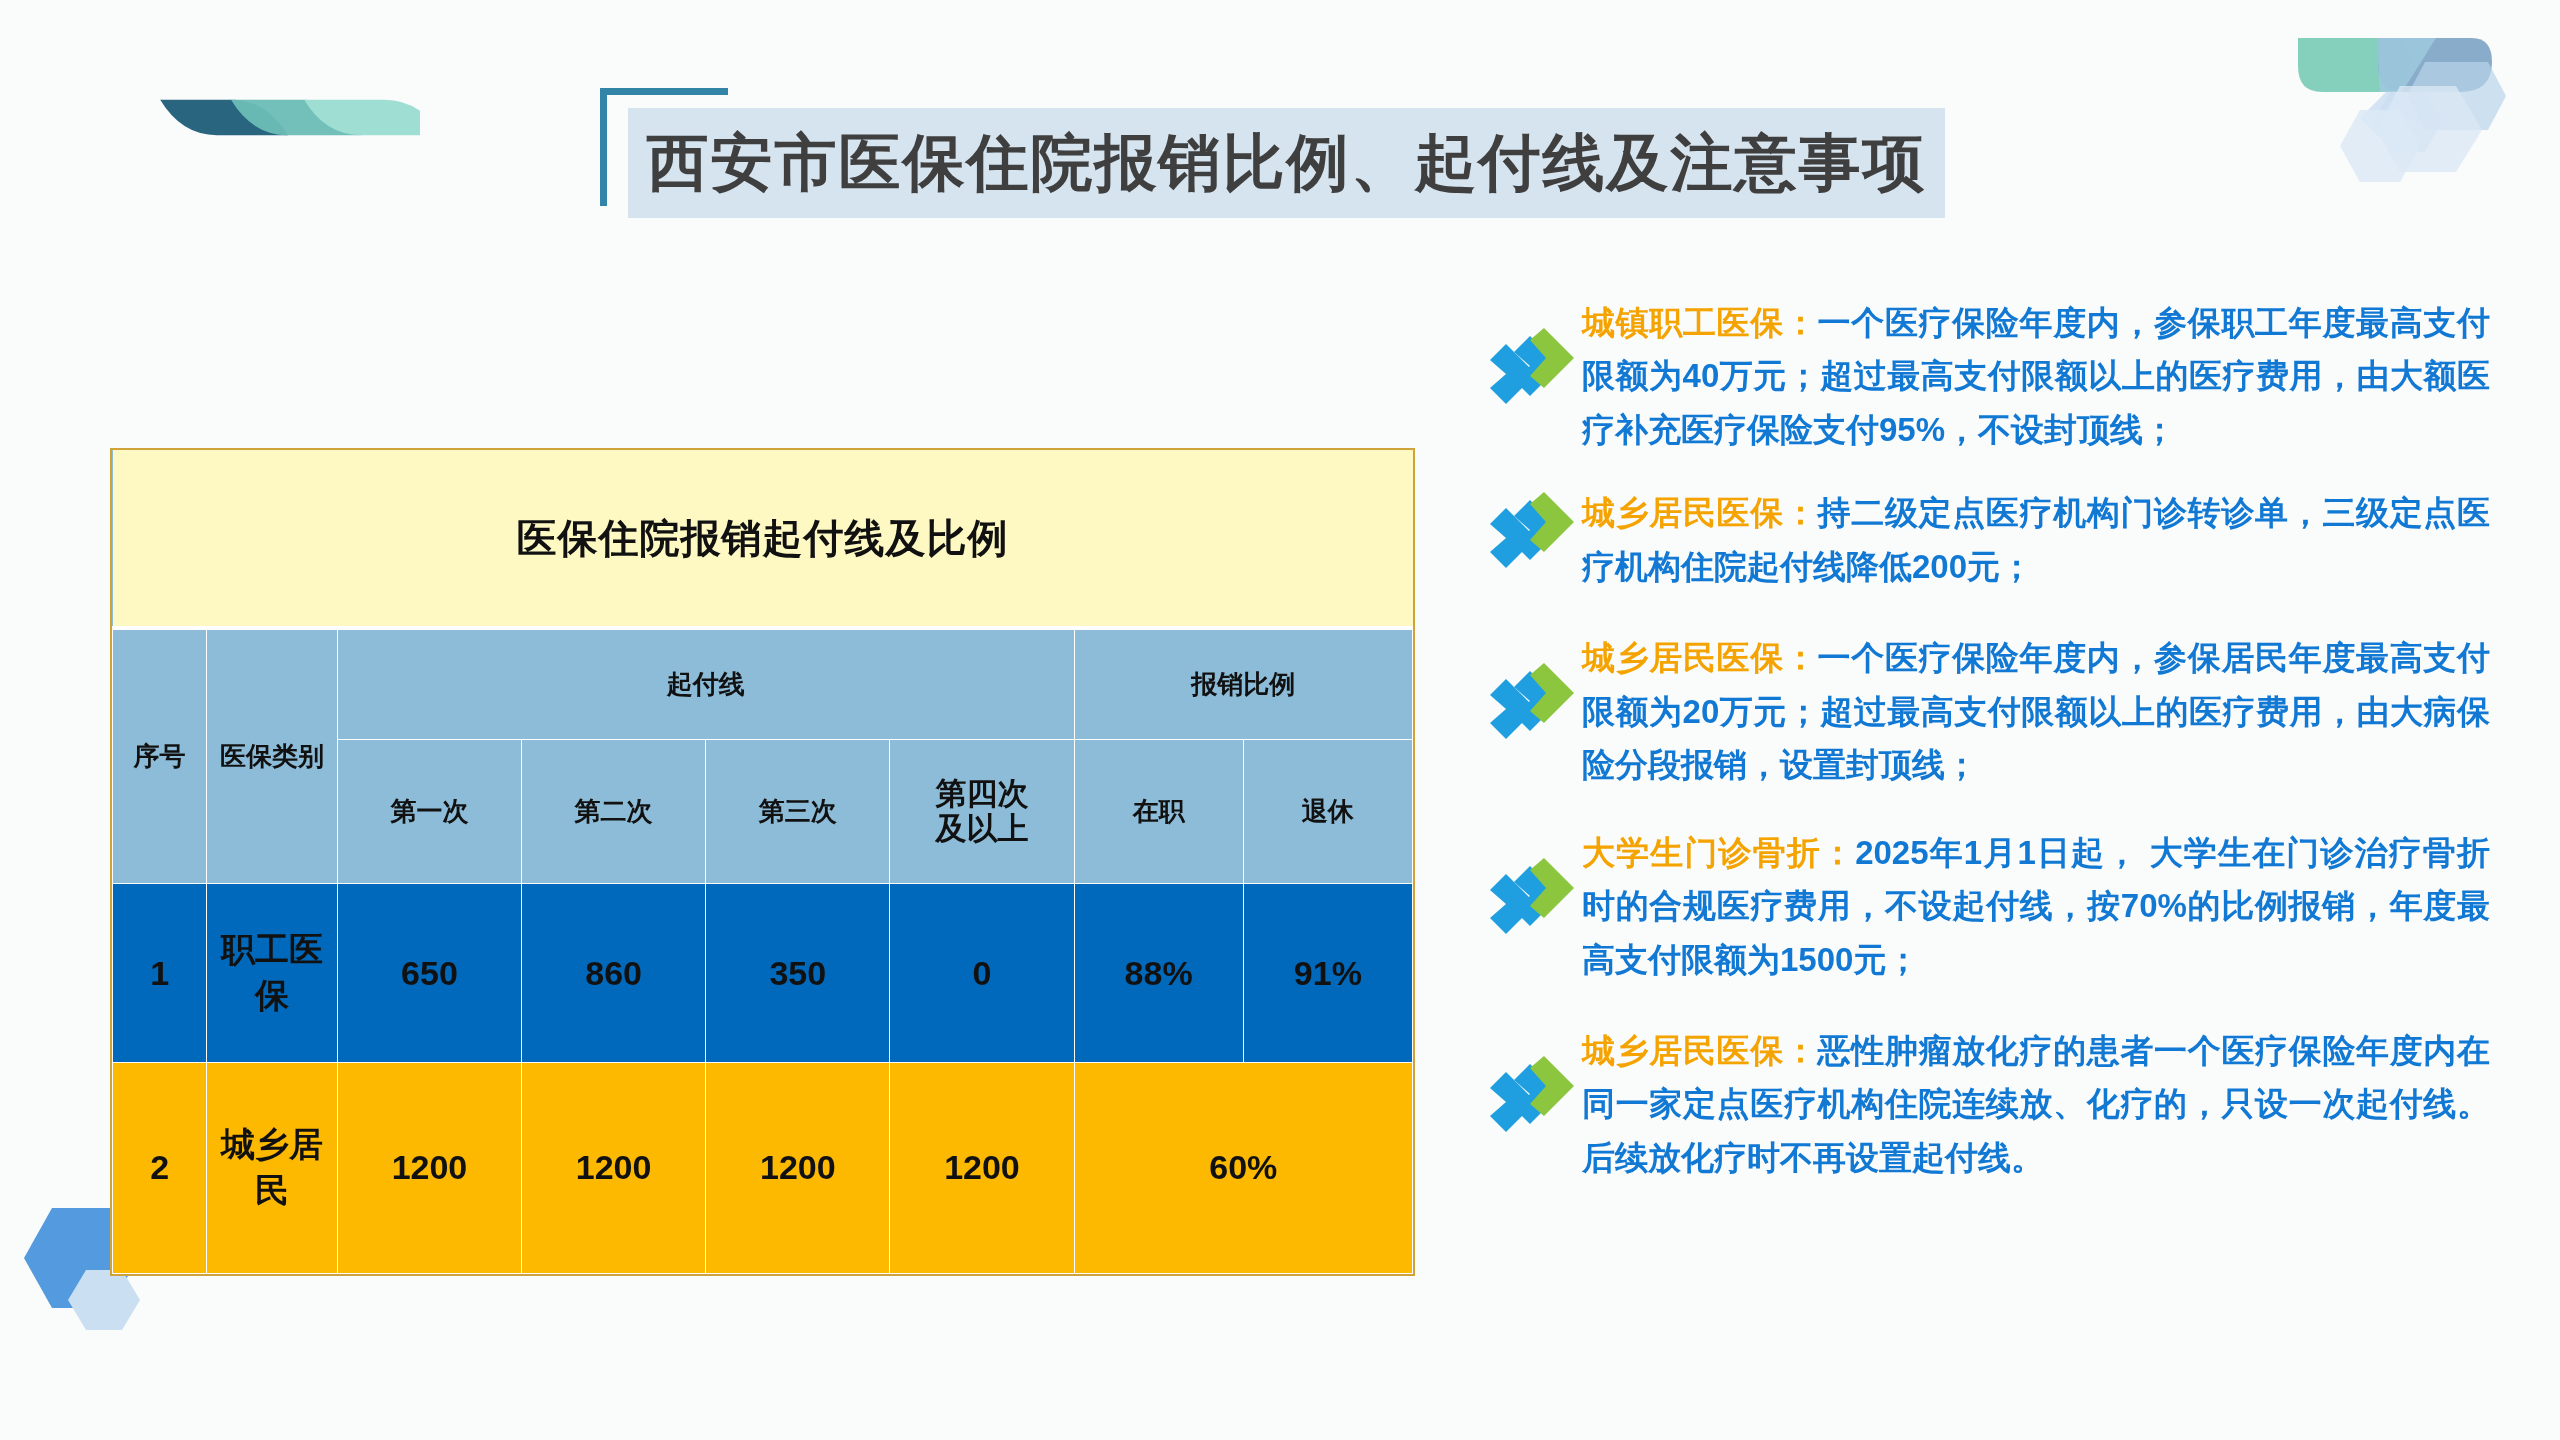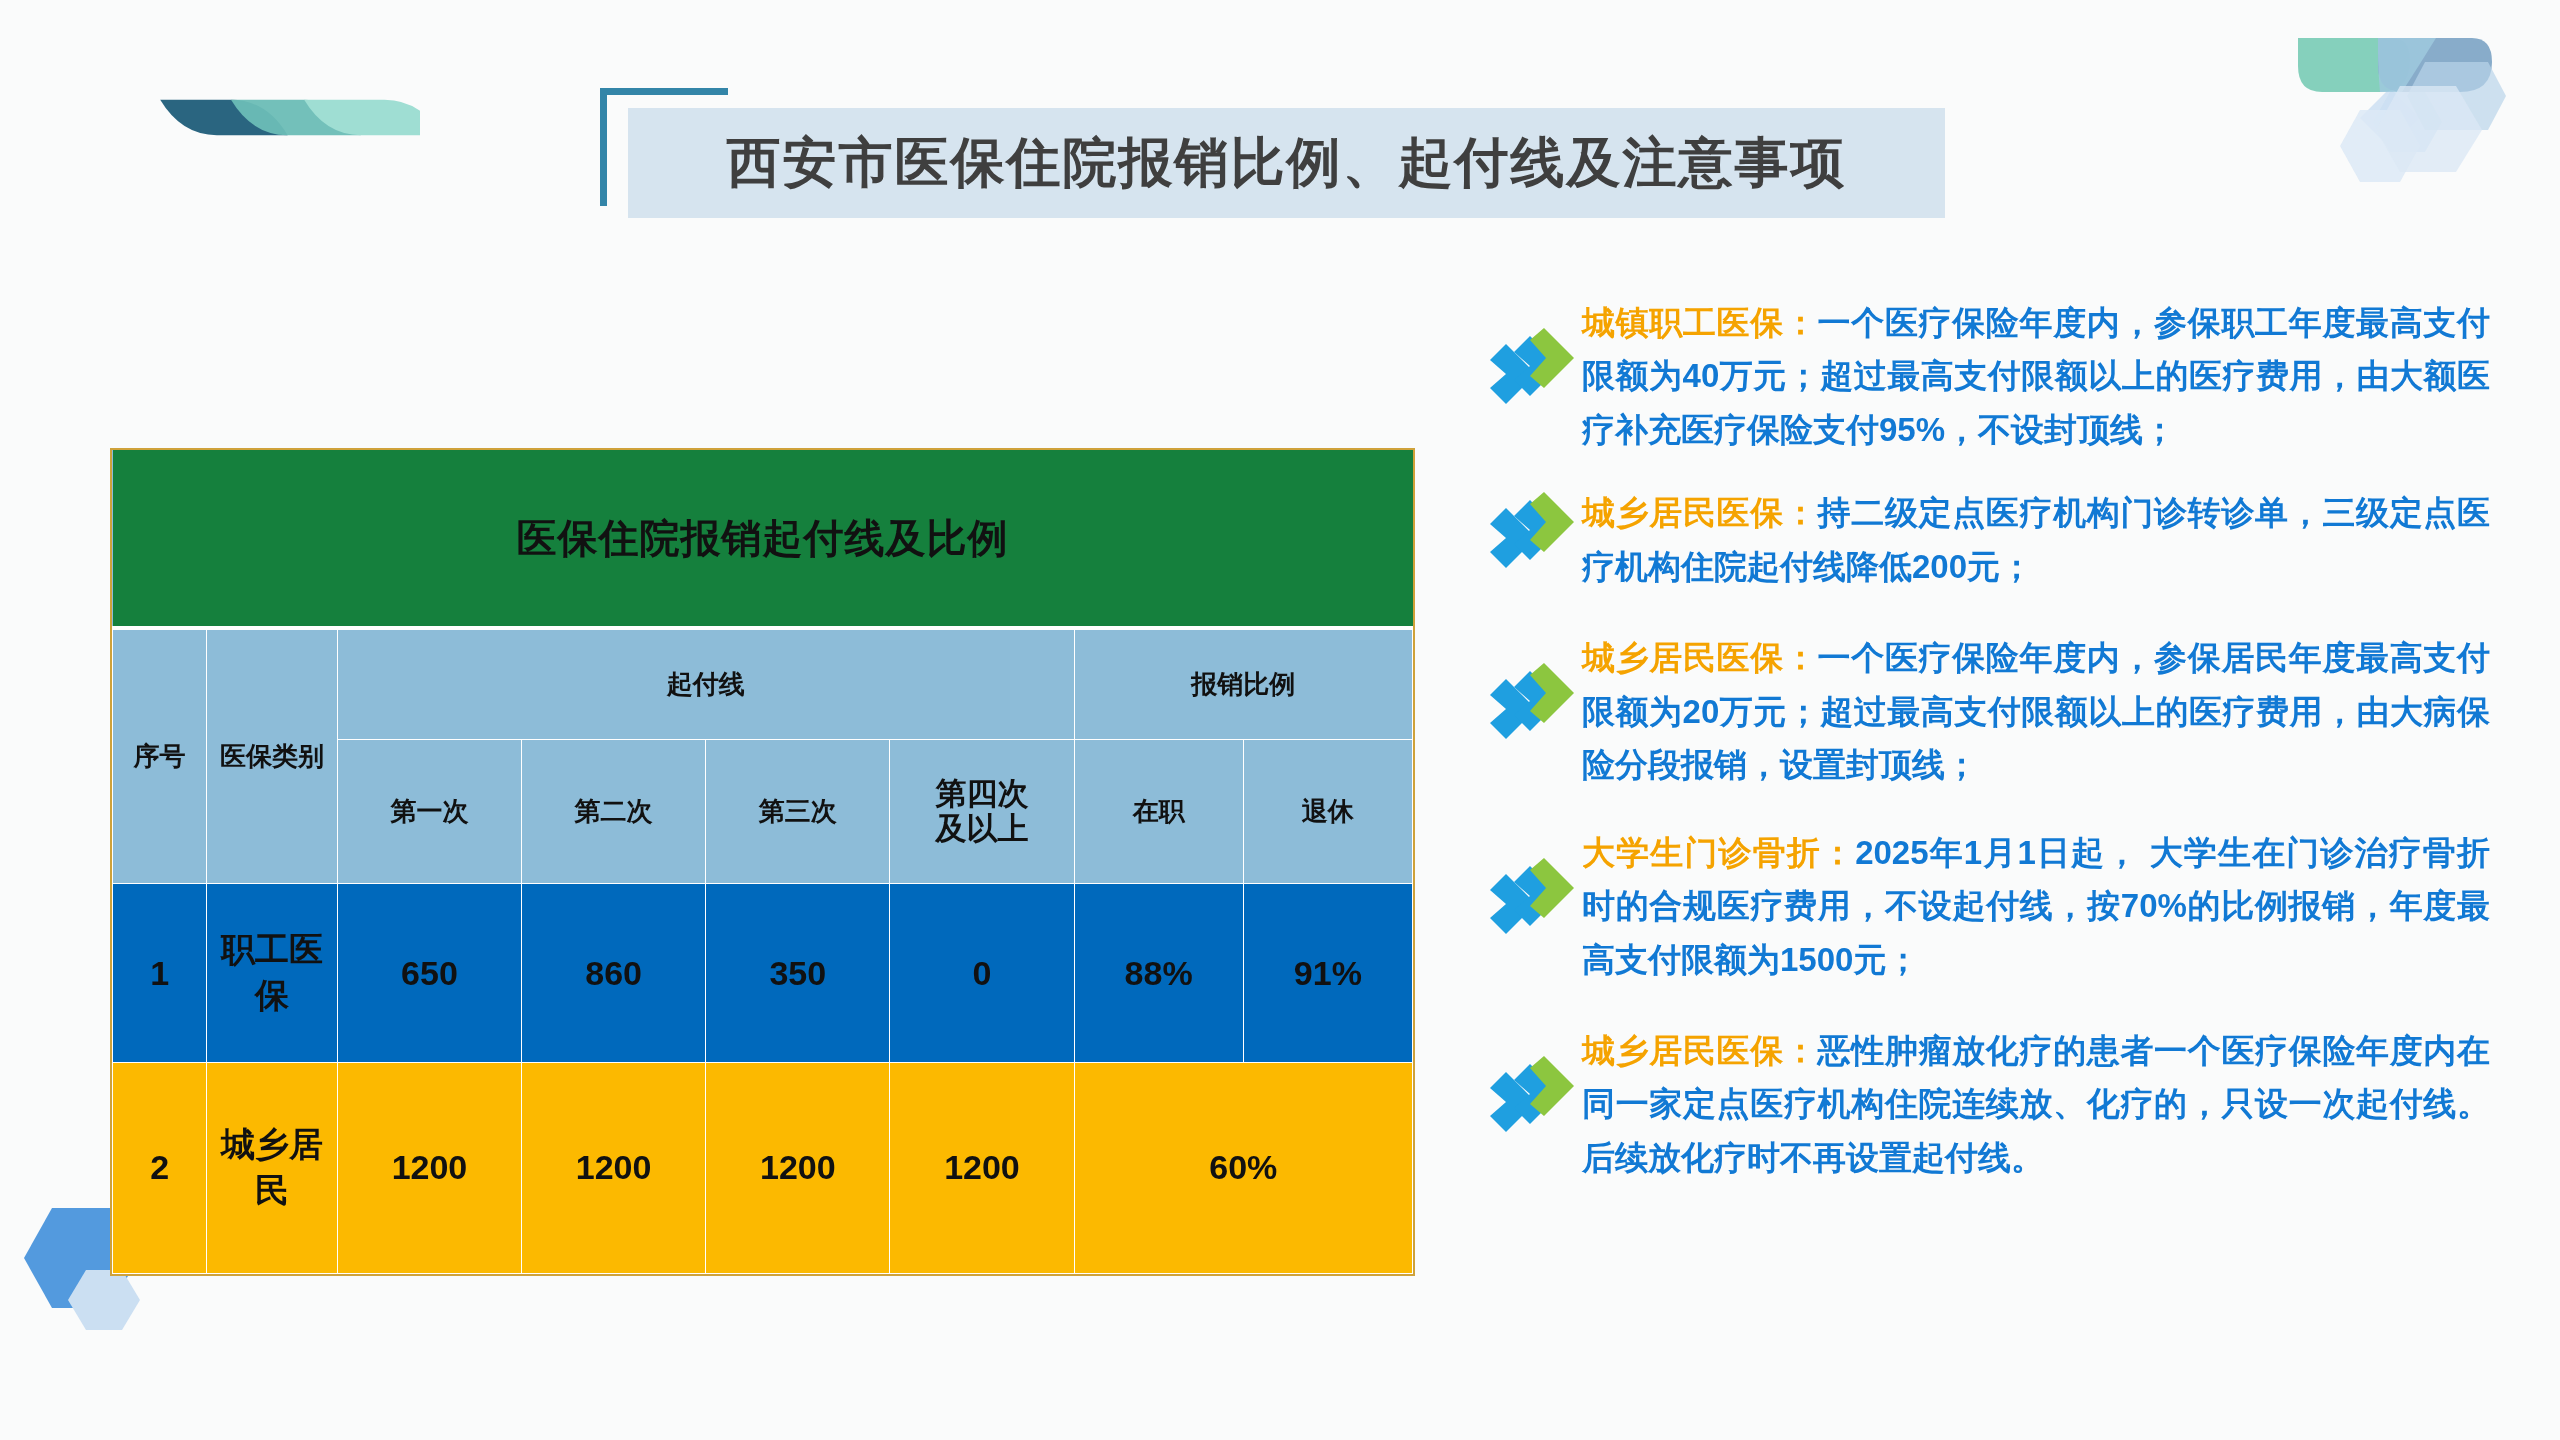--- a/index.html
+++ b/index.html
@@ -51,21 +51,21 @@
   #title-text {
     position: absolute;
     left: 628px;
     top: 108px;
     width: 1317px;
     height: 110px;
     display: flex;
     align-items: center;
     justify-content: center;
     z-index: 4;
-    font-size: 54px;
+    font-size: 62px;
     font-weight: bold;
     color: #3f3f3f;
     letter-spacing: 2px;
     white-space: nowrap;
   }
 
   
   #table-wrap {
     position: absolute;
     left: 110px;
@@ -86,21 +86,21 @@
 
   table#data-table td, table#data-table th {
     text-align: center;
     vertical-align: middle;
     font-weight: bold;
     color: #111;
     border: 1px solid #ffffff;
   }
 
   .tbl-title {
-    background: #15803d;
+    background: #fef9c3;
     color: #ffffff;
     font-size: 40px;
     height: 160px;
     border: none !important;
     border-bottom: 4px solid #ffffff !important;
     letter-spacing: 1px;
   }
 
   .hdr { background: #8dbcd8; font-size: 26px; color: #111; }
   .hdr-group { height: 100px; }

